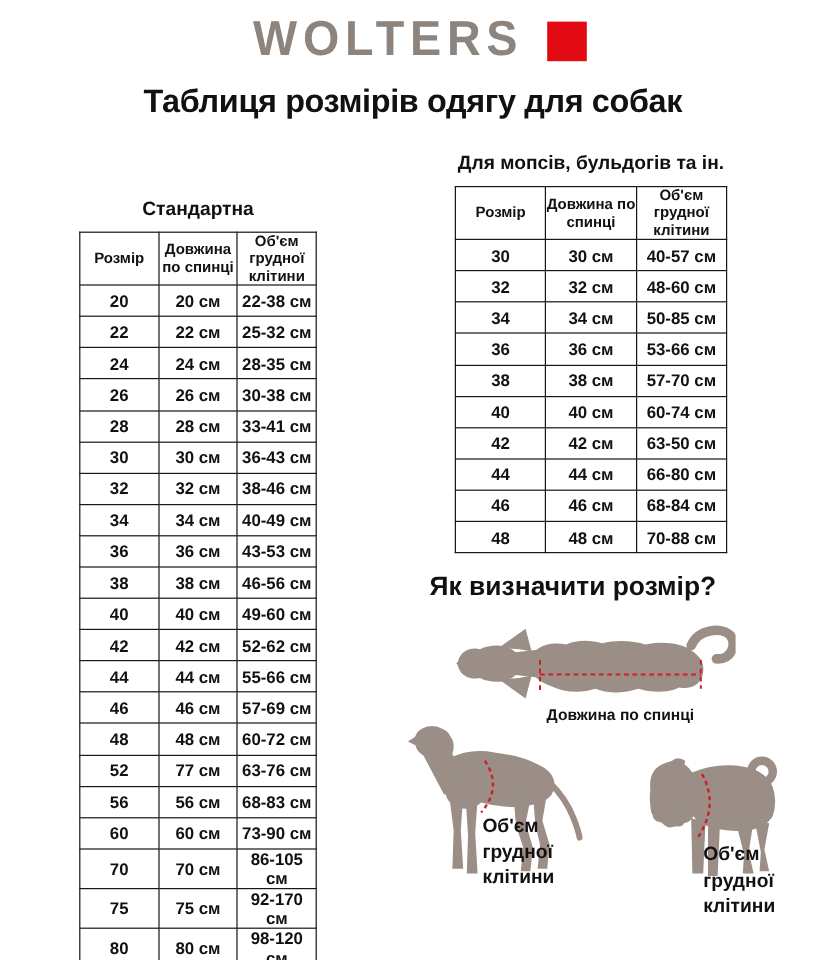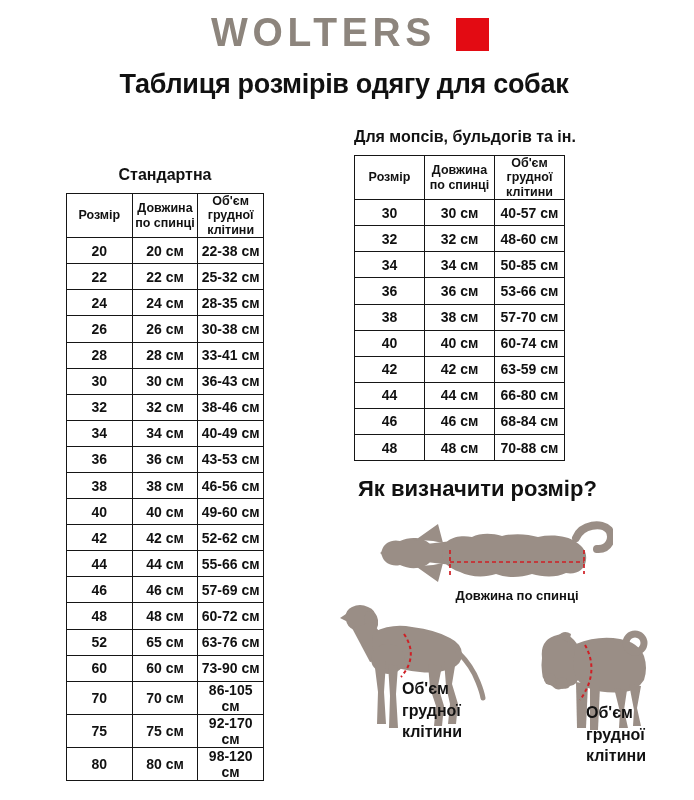--- a/index.html
+++ b/index.html
@@ -10,21 +10,21 @@
   }
   
   .logo-row { position:absolute; top:12px; left:0; width:694px; display:flex; justify-content:center; align-items:center; gap:15px; }
   .logo-text { font-size:41px; font-weight:bold; letter-spacing:5px; transform:scaleX(.95); line-height:1; }
   .logo-square { width:33px; height:33px; margin-top:3px; }
   
   .main-title { position:absolute; top:69px; left:0; width:688px; text-align:center; font-size:27px; font-weight:bold; letter-spacing:-.3px; }
   
   .col { position:absolute; top:128px; }
   .col-left { left:66px; width:198px;margin-top:38px; }
-  .col-right { left:354px; width:211px; }
+  .col-right { left:379px; width:227px; }
   .table-title { text-align:center; font-size:16px; font-weight:bold; height:20px; margin-bottom:7px; white-space:nowrap; }
   table.size-table { border-collapse:collapse; width:100%; table-layout:fixed; }
   .size-table th, .size-table td { border:1.6px solid #161616; font-weight:bold; text-align:center; vertical-align:middle; padding:0; }
   .size-table th { height:31px; font-size:12.5px; line-height:1.15; }
   .size-table td { height:25.1px; font-size:14px; }
   
   .howto { position:absolute; left:340px; top:476px; width:354px; height:324px; }
   .howto-title { position:absolute; left:18px; top:0; font-size:22px; font-weight:bold; white-space:nowrap;text-align:center; }
   .svg-topdog { position:absolute; left:40px; top:44px; }
   .back-label { position:absolute; left:0; top:112px; width:354px; text-align:center; font-size:13px; font-weight:bold; }
@@ -127,22 +127,27 @@
             <td>46 см</td>
             <td>57-69 см</td>
           </tr>
           <tr>
             <td>48</td>
             <td>48 см</td>
             <td>60-72 см</td>
           </tr>
           <tr>
             <td>52</td>
-            <td>65 см</td>
+            <td>77 см</td>
             <td>63-76 см</td>
+          </tr>
+          <tr>
+            <td>56</td>
+            <td>56 см</td>
+            <td>68-83 см</td>
           </tr>
           <tr>
             <td>60</td>
             <td>60 см</td>
             <td>73-90 см</td>
           </tr>
           <tr>
             <td>70</td>
             <td>70 см</td>
             <td>86-105 см</td>
@@ -198,21 +203,21 @@
             <td>57-70 см</td>
           </tr>
           <tr>
             <td>40</td>
             <td>40 см</td>
             <td>60-74 см</td>
           </tr>
           <tr>
             <td>42</td>
             <td>42 см</td>
-            <td>63-59 см</td>
+            <td>63-50 см</td>
           </tr>
           <tr>
             <td>44</td>
             <td>44 см</td>
             <td>66-80 см</td>
           </tr>
           <tr>
             <td>46</td>
             <td>46 см</td>
             <td>68-84 см</td>

